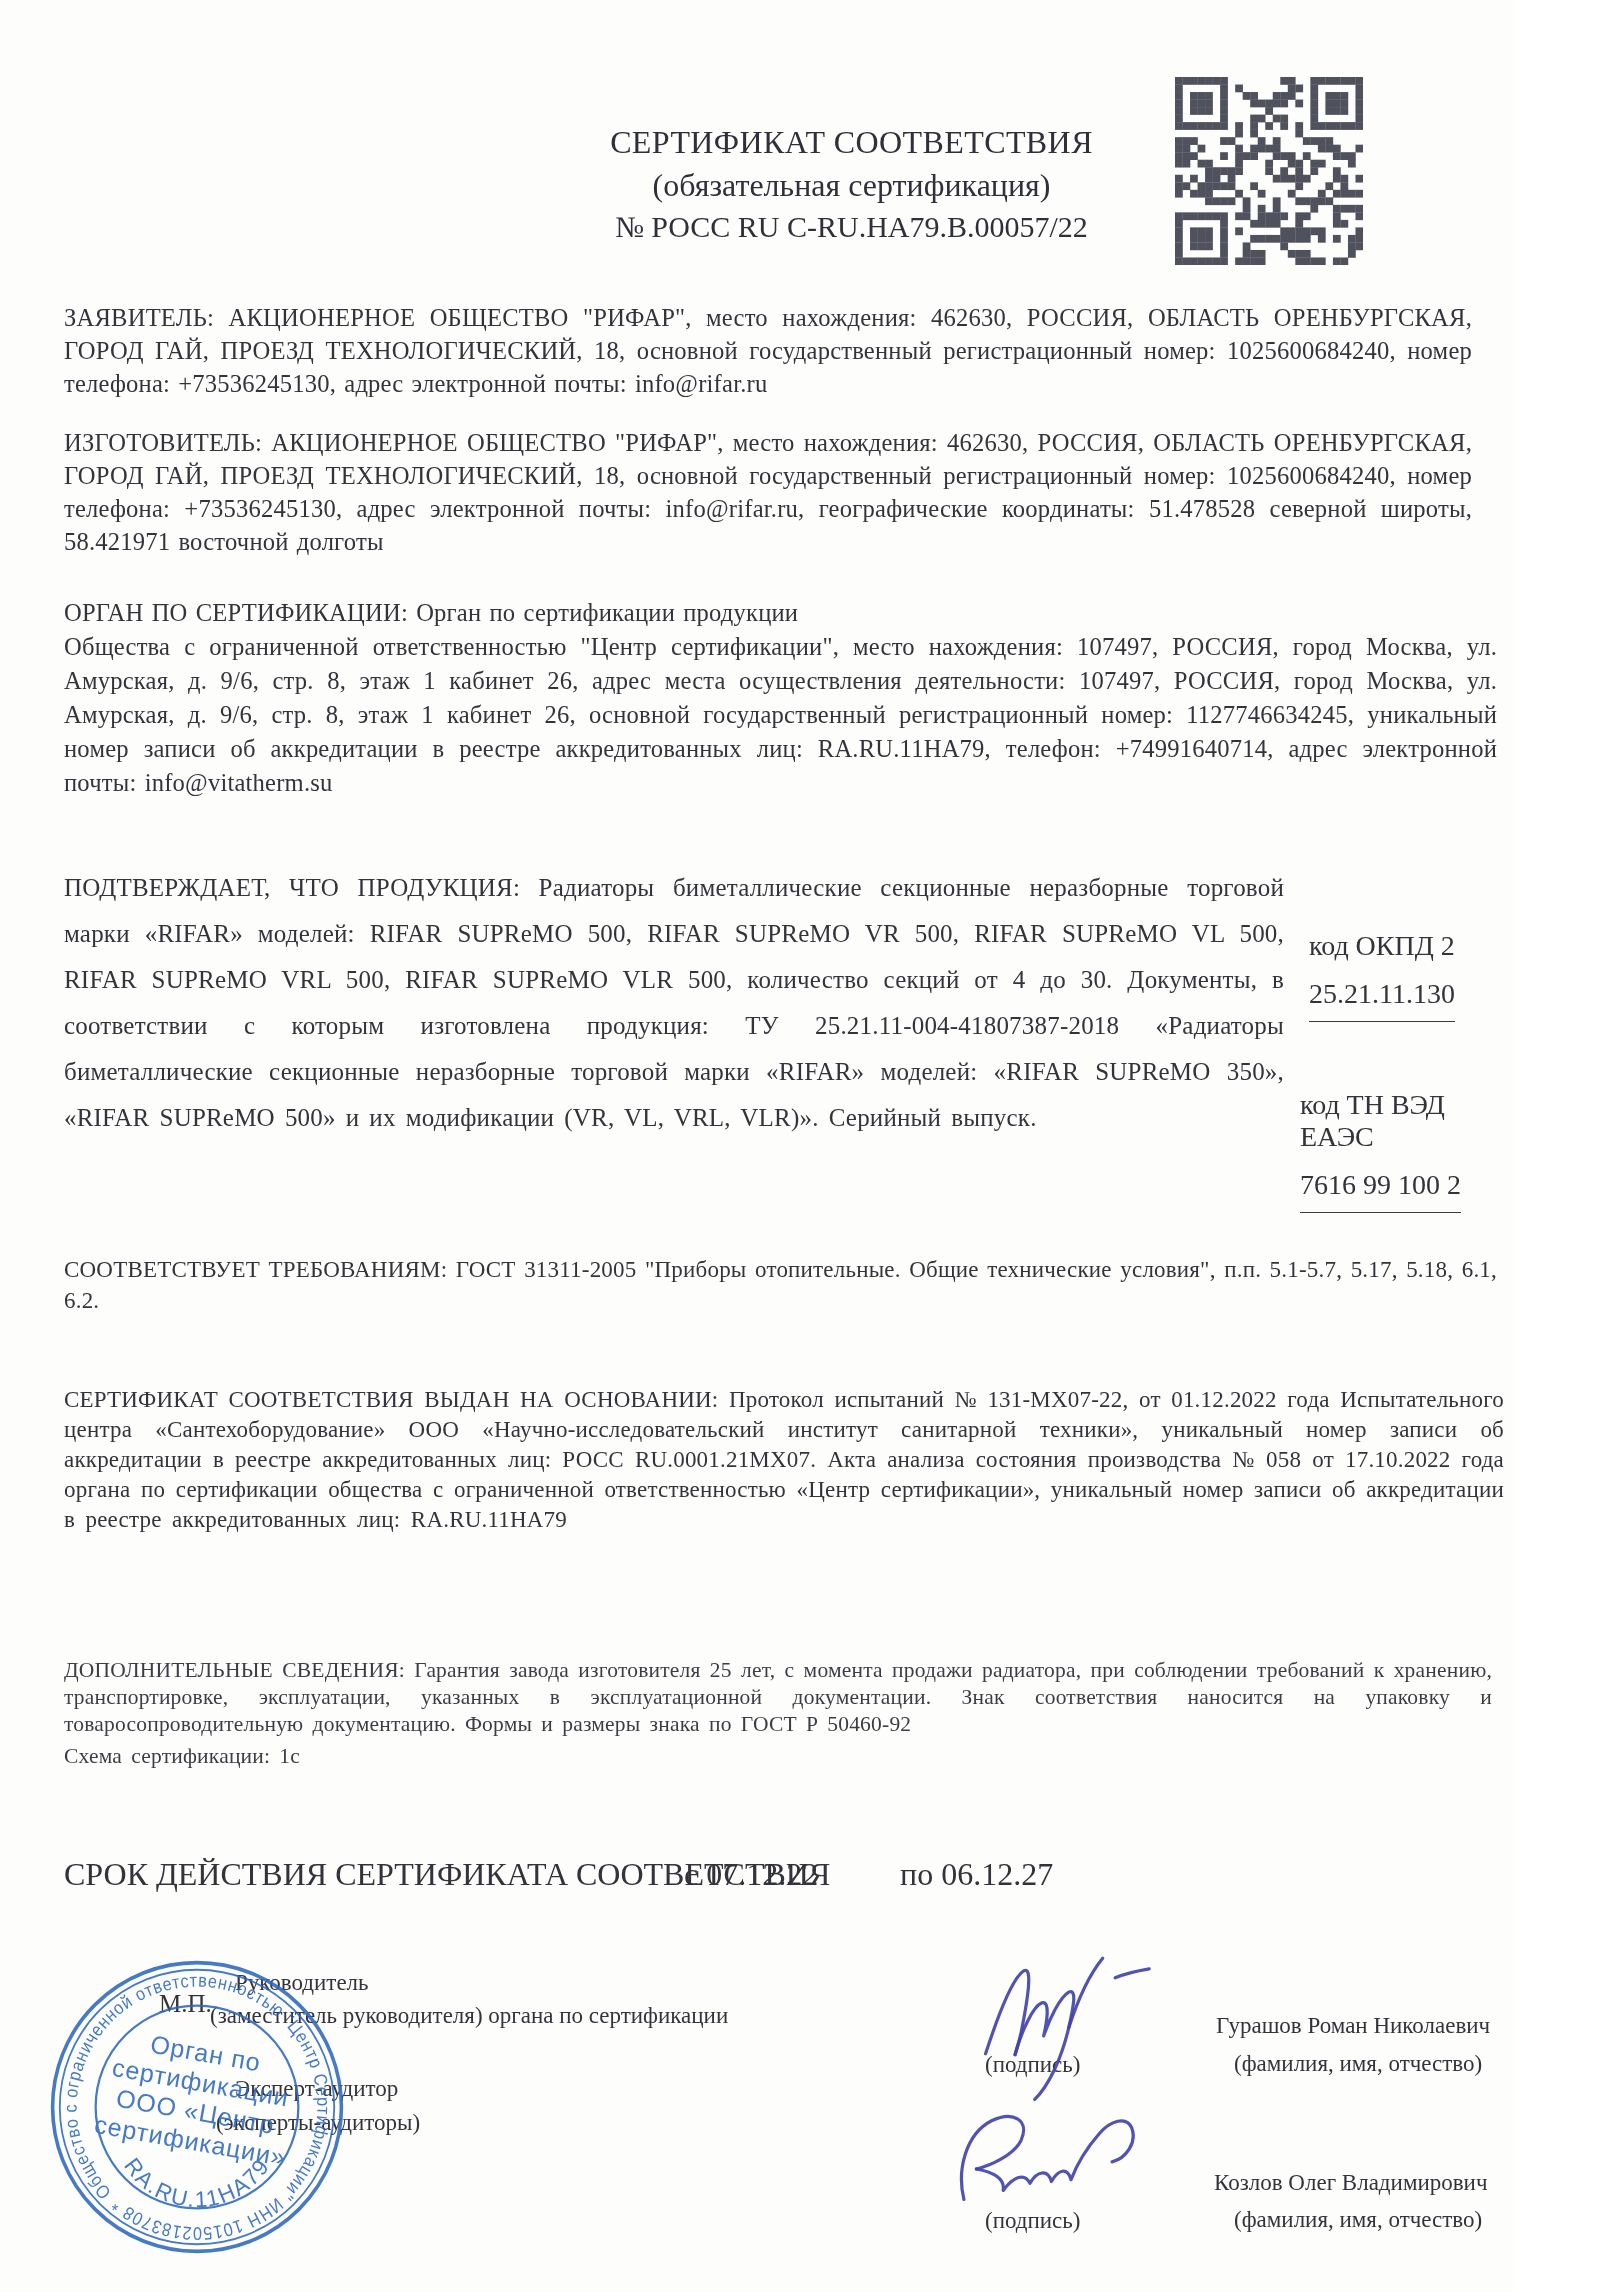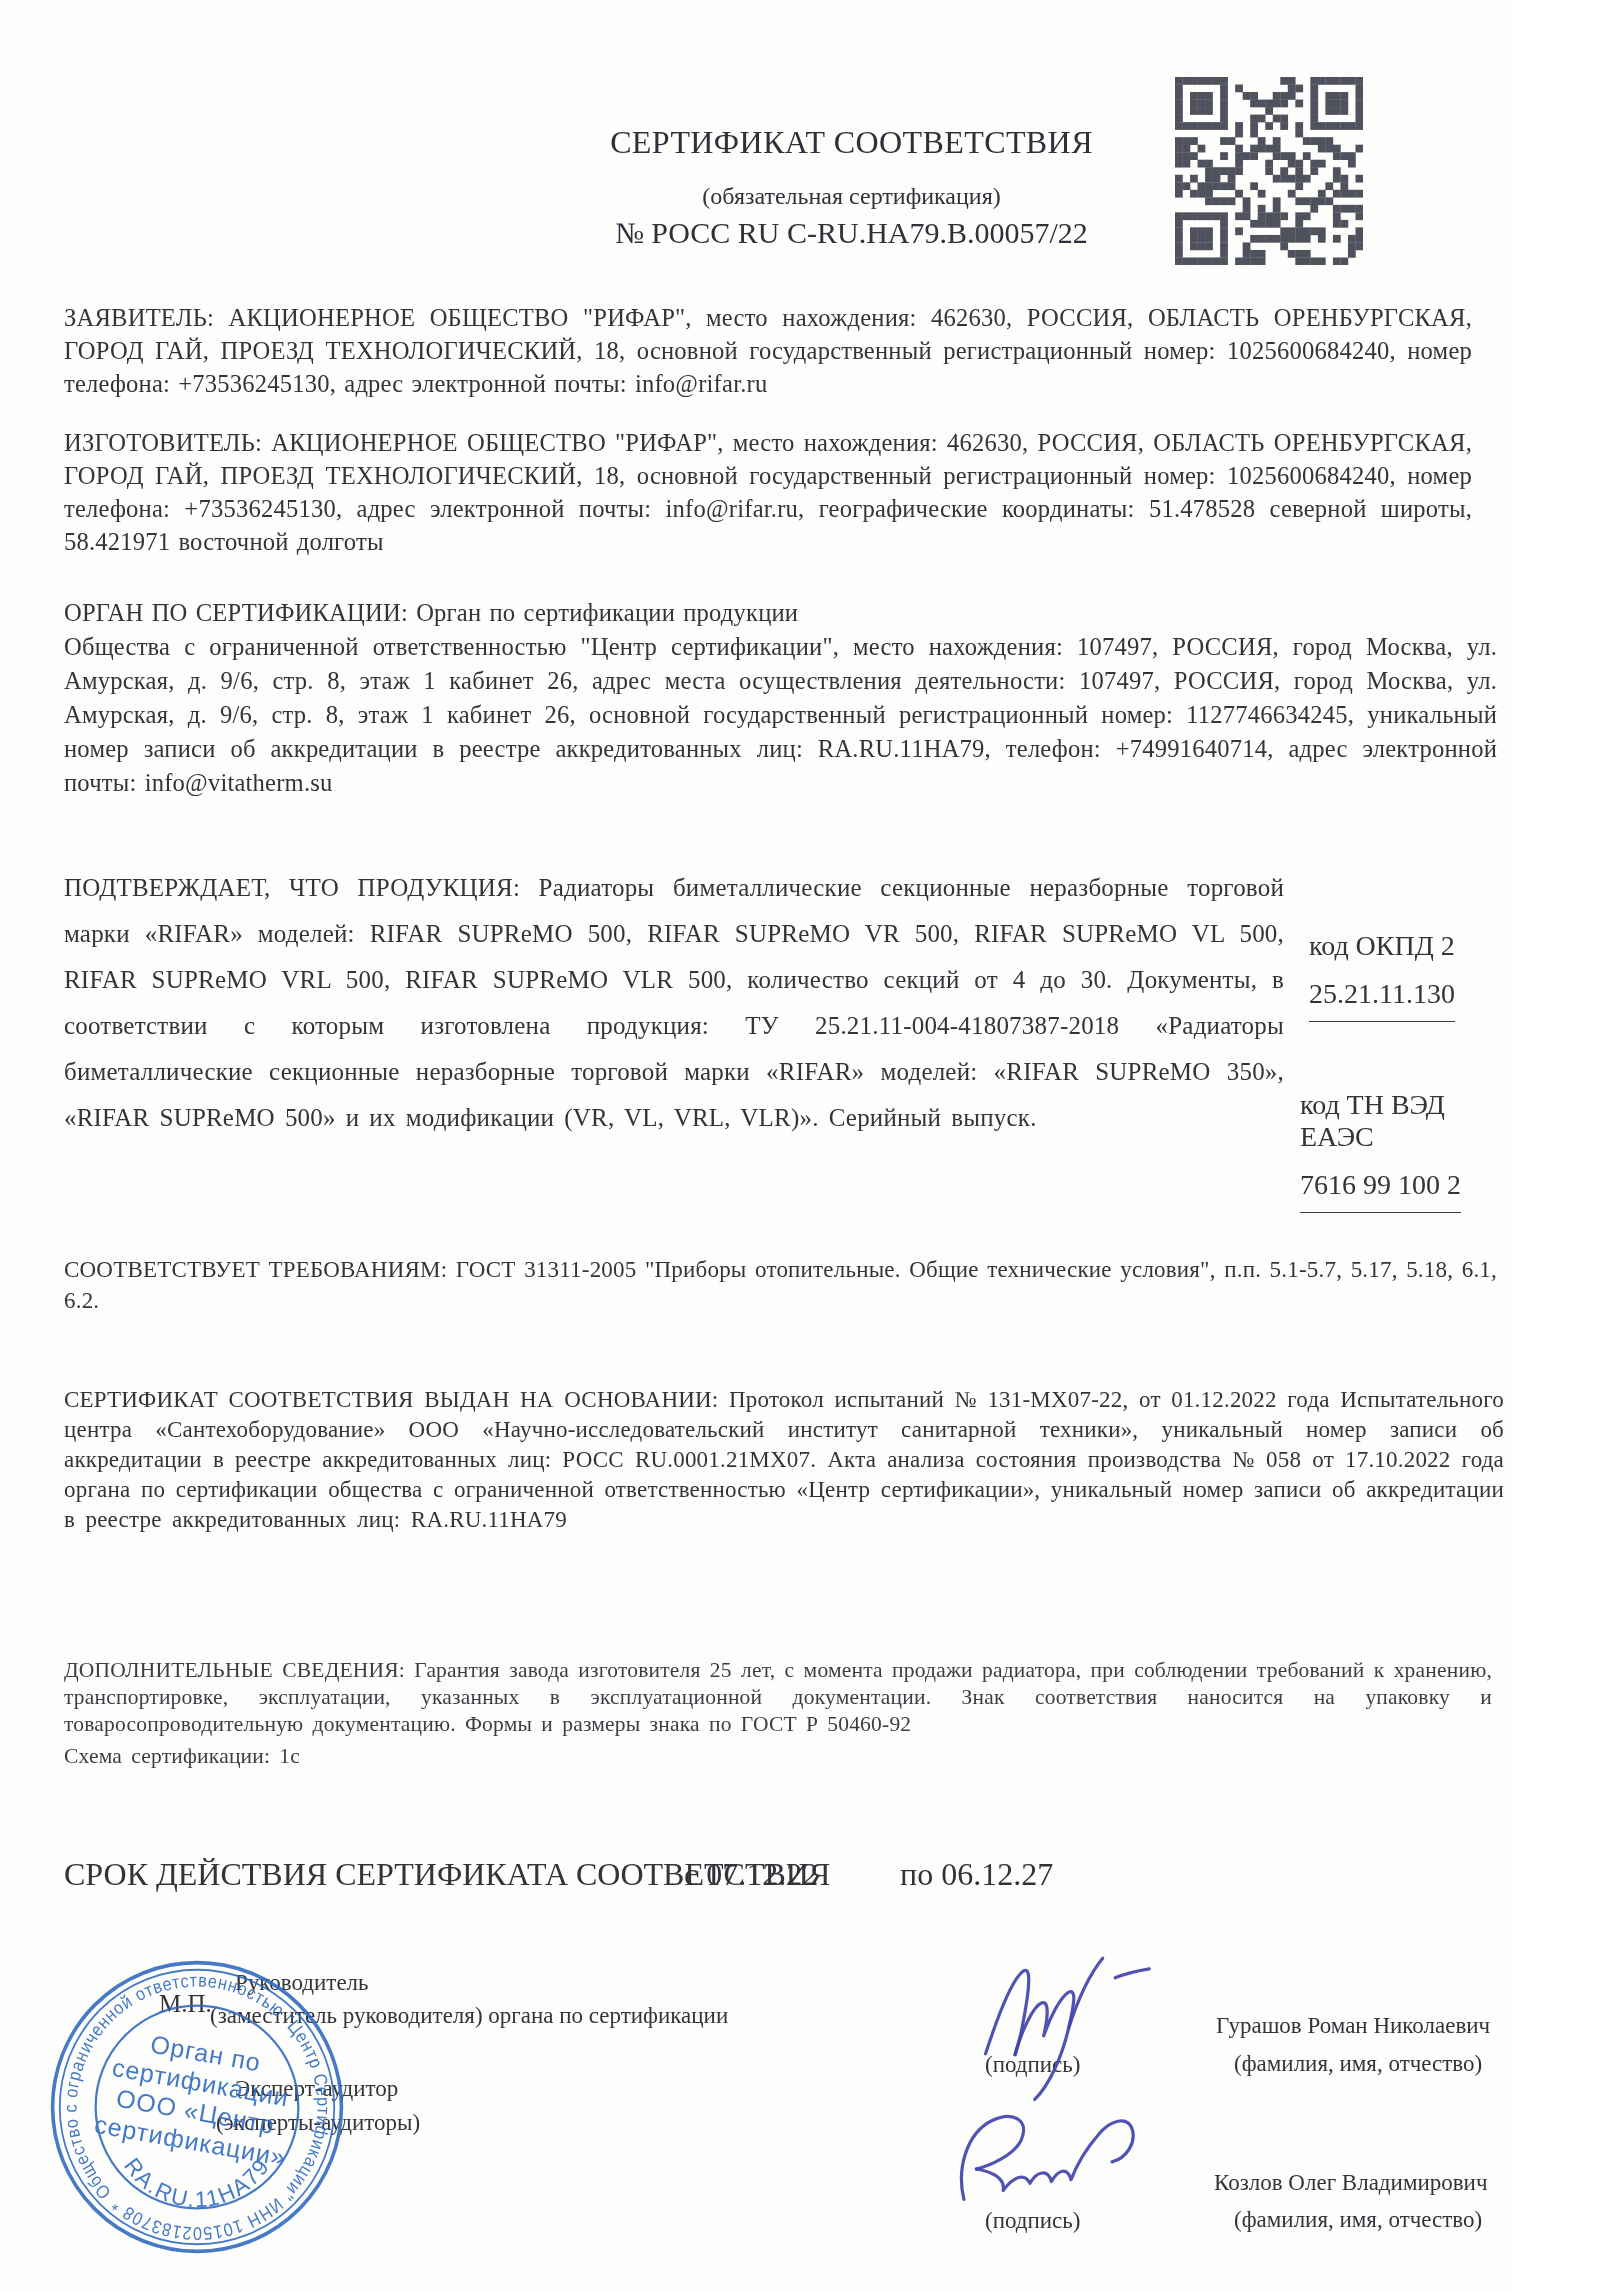--- a/index.html
+++ b/index.html
@@ -7,21 +7,21 @@
     position:relative;
     width:1514px;height:2293px;
     background:#fdfdfc;
     font-family:"Liberation Serif", serif;
     color:#33333b;
     overflow:hidden;
   }
   
   .title{position:absolute;left:502px;top:124px;width:699px;text-align:center;color:#30303a;}
   .t1{font-size:32px;letter-spacing:0.4px;}
-  .t2{font-size:24px;margin-top:22px;}
+  .t2{font-size:32px;margin-top:6px;}
   .t3{font-size:30px;margin-top:6.3px;}
   
   .qr{position:absolute;left:1175px;top:77px;width:188px;height:188px;}
   
   .par{position:absolute;margin:0;font-size:24.6px;line-height:33px;text-align:justify;word-spacing:1.8px;letter-spacing:0.2px;}
   .applicant{left:64px;top:301px;width:1408px;}
   .manufacturer{left:64px;top:426px;width:1408px;}
   .cert-body{left:64px;top:596px;width:1433px;line-height:34px;text-align:left;}
   .cert-body .just{text-align:justify;}
   .block{display:block;}

